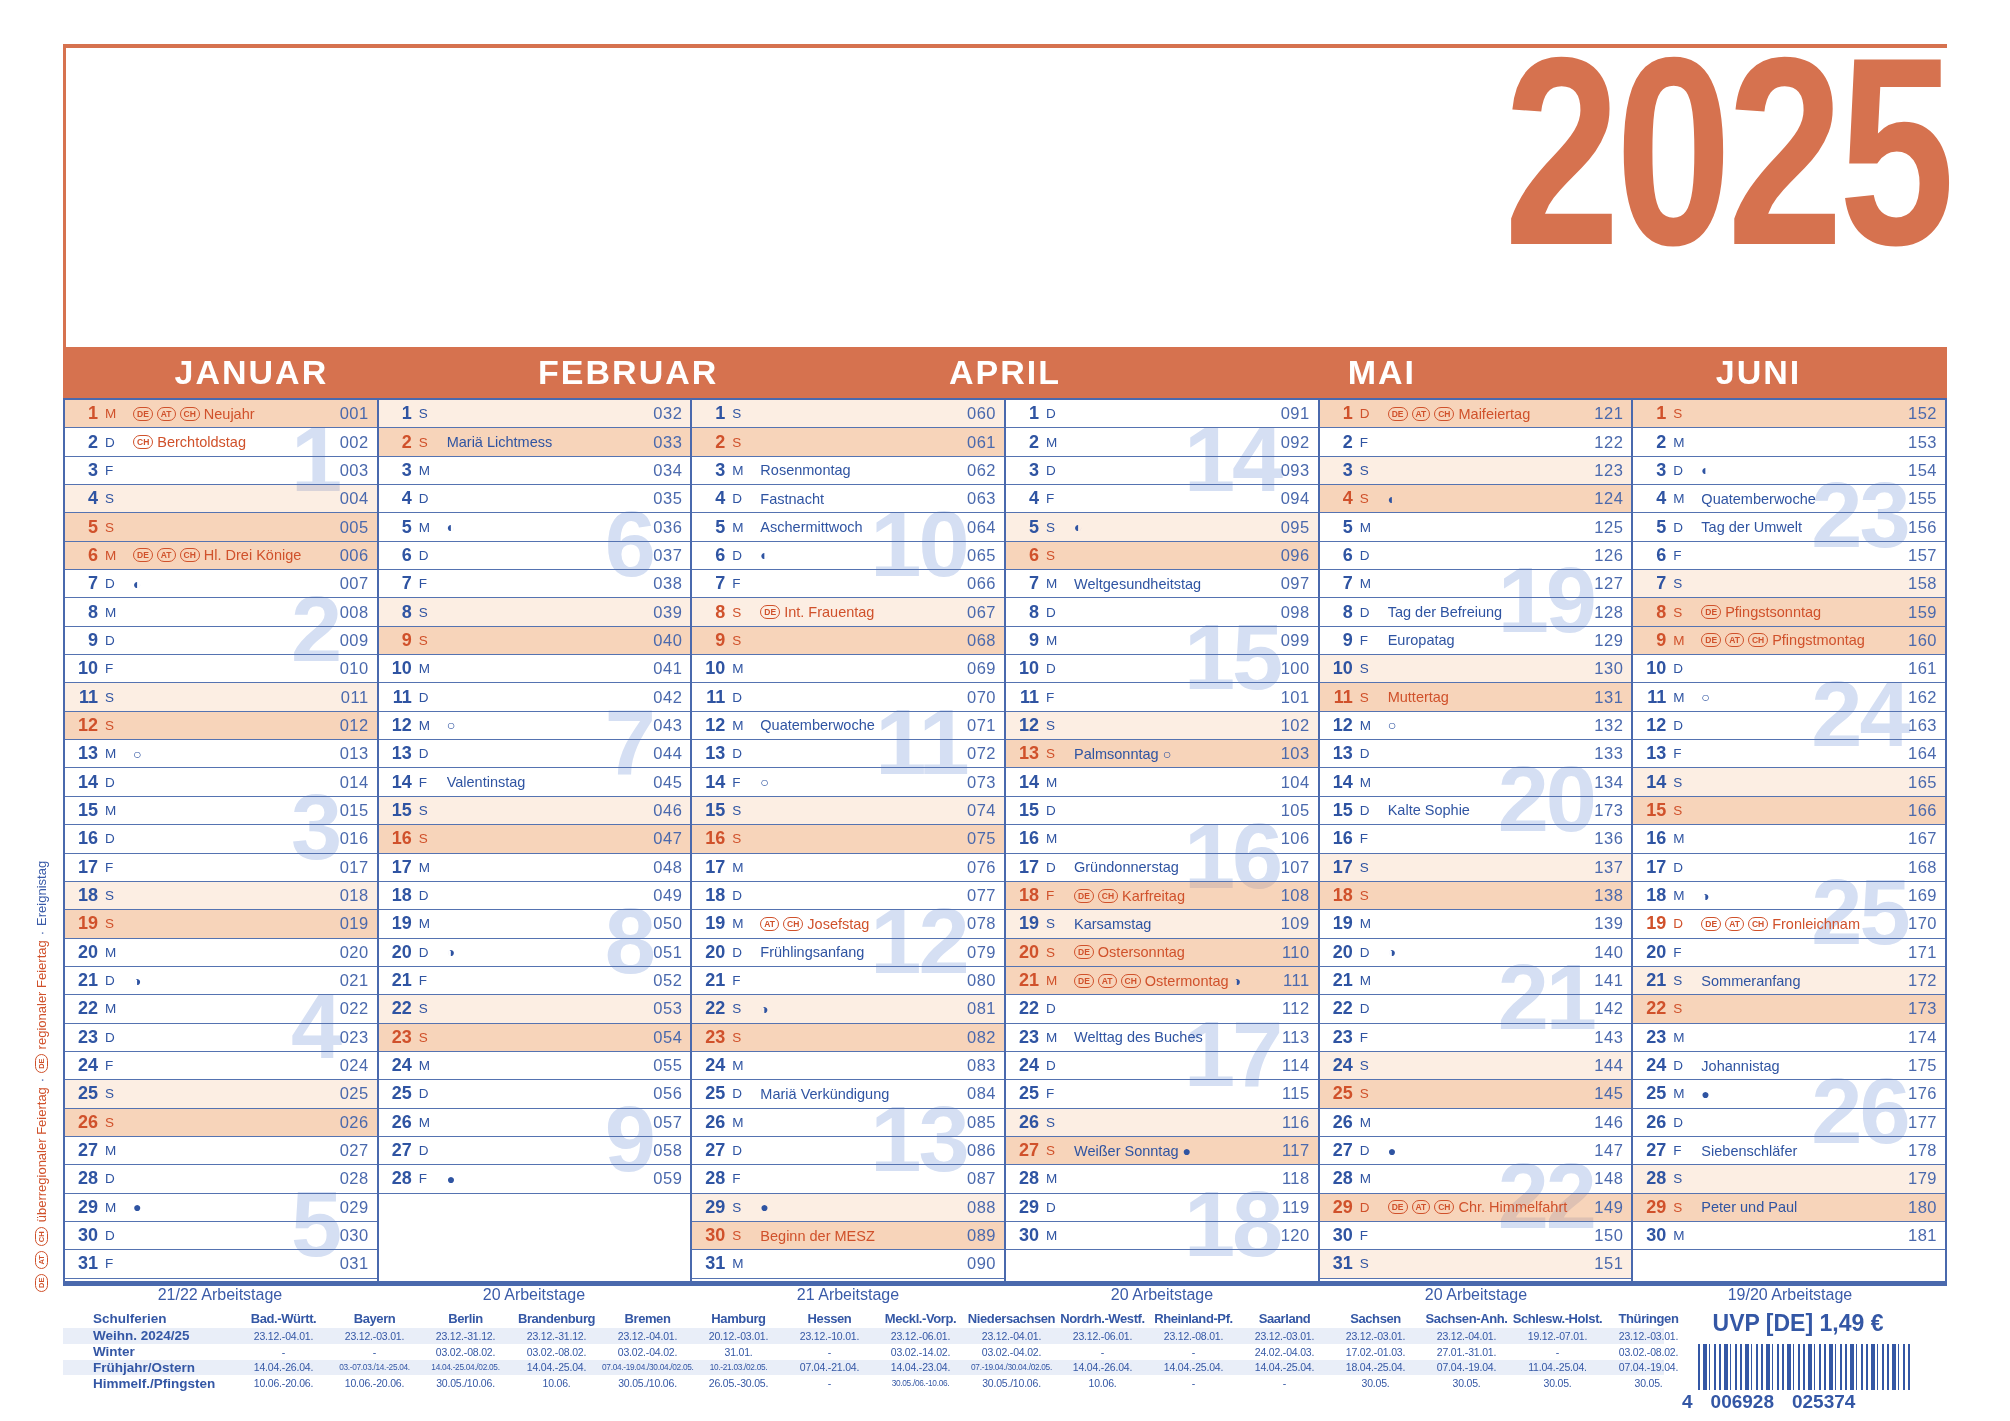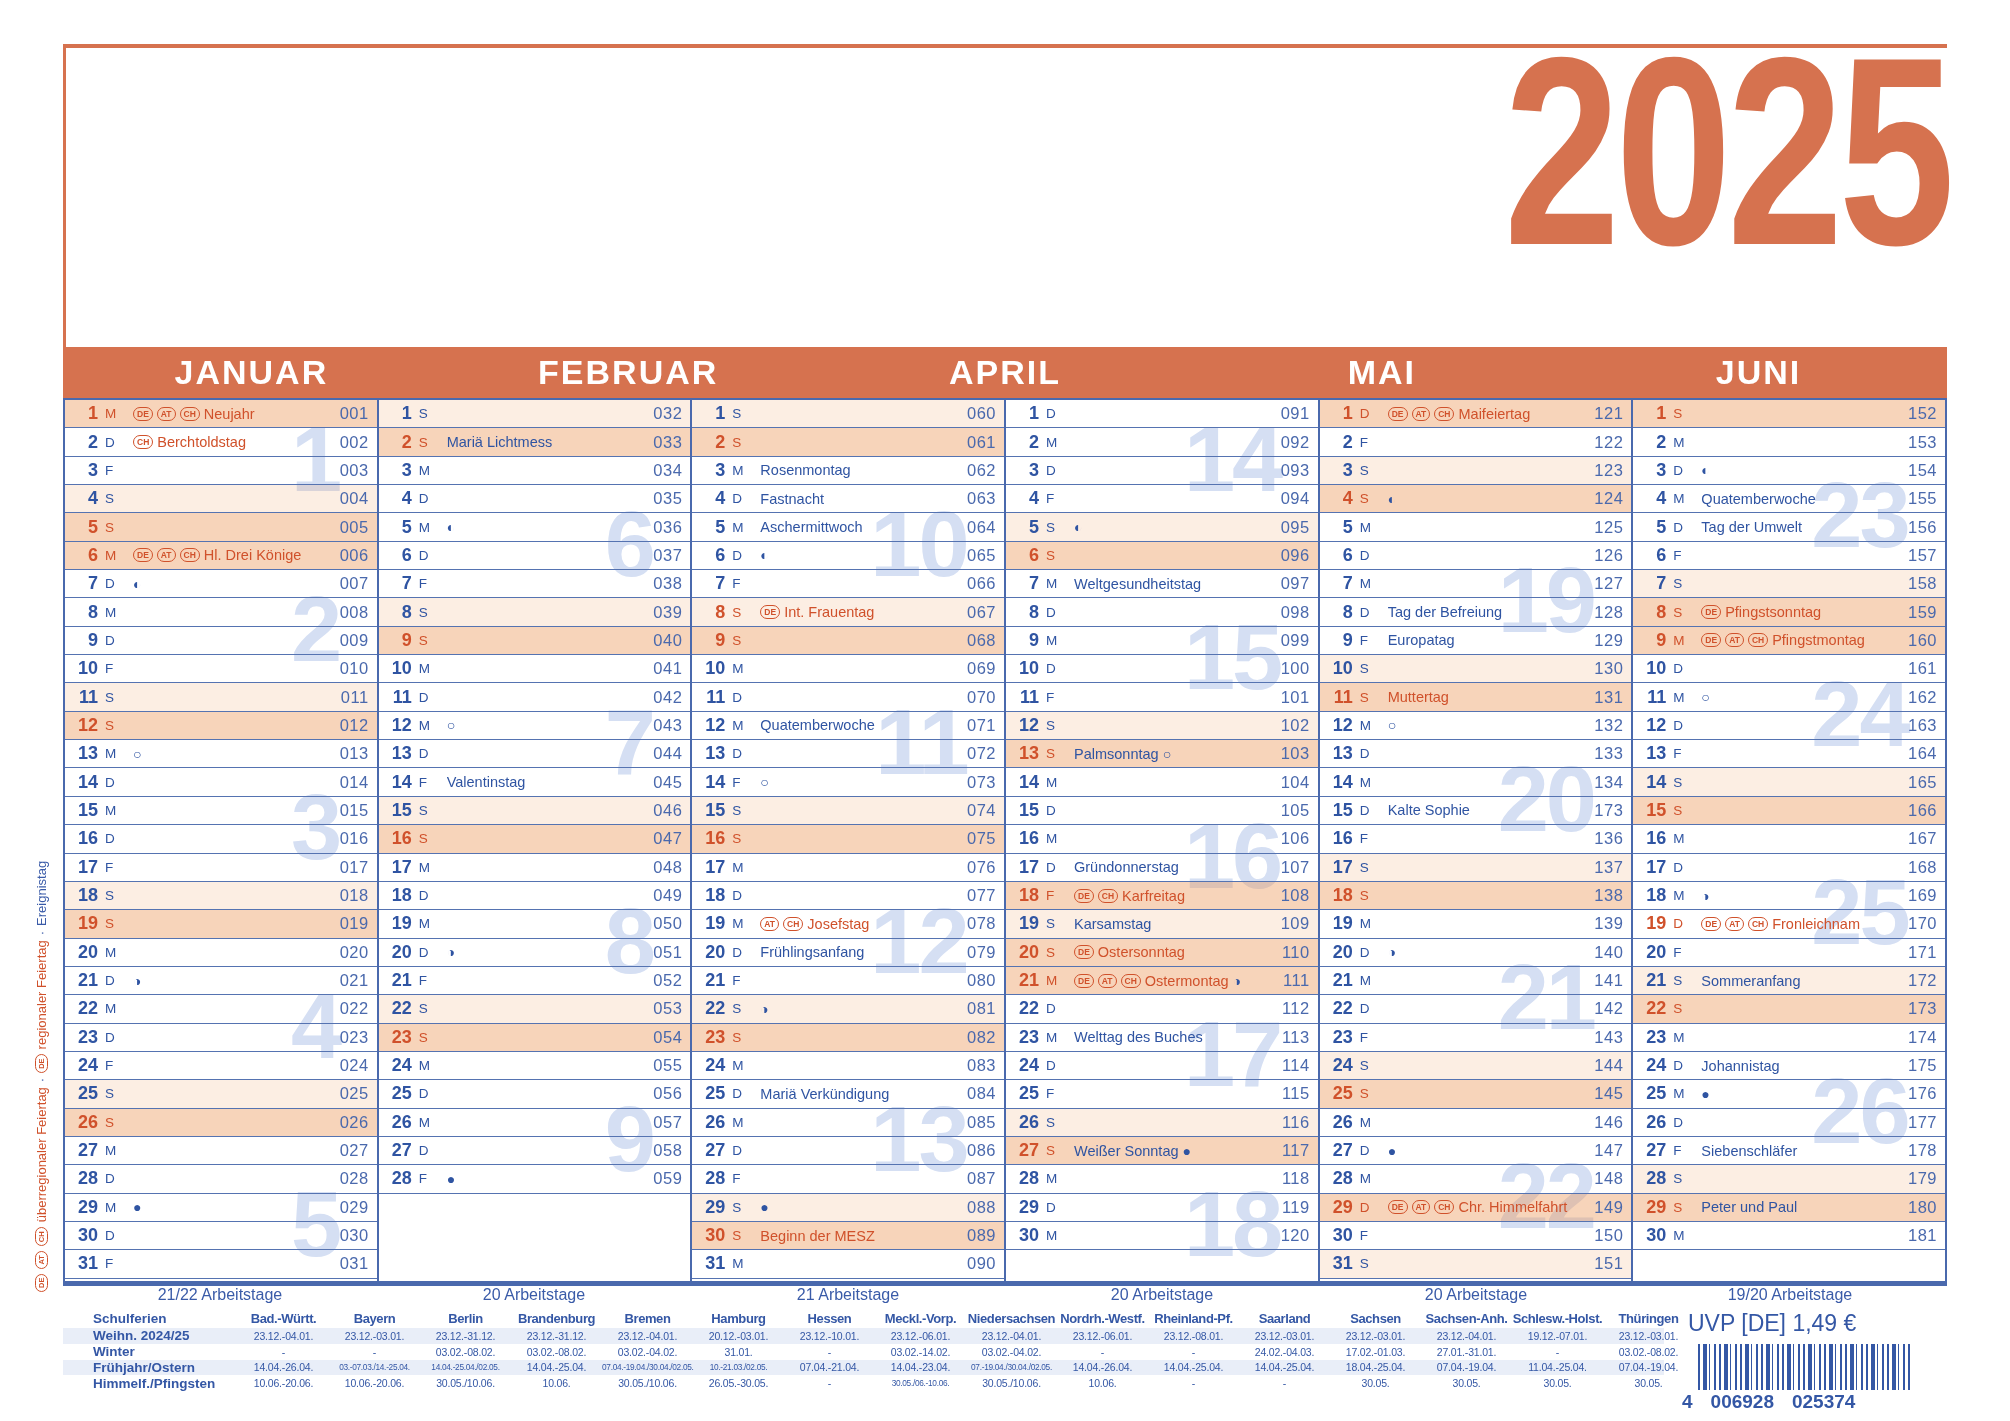--- a/index.html
+++ b/index.html
@@ -50,22 +50,22 @@
   
   .ftable{position:absolute;left:63px;top:1308px;width:1601px;color:#3457a5;}
   .frow{display:flex;height:15.8px;align-items:center;}
   .frow.fhead{height:20px;font-weight:700;font-size:13.5px;}
   .frow.tint{background:#e9eef8;}
   .flabel{width:145px;font-weight:700;font-size:13.5px;flex:none;margin-left:30px;}
   .fcell{width:91px;flex:none;text-align:center;font-size:10.5px;letter-spacing:-0.2px;}
   .fhead .fcell{font-size:13px;letter-spacing:-0.4px;}
   .fcell.tightv{font-size:8.3px;letter-spacing:-0.3px;}
   
-  .uvp{position:absolute;left:1688px;top:1310px;width:220px;
-       color:#3457a5;font-weight:400;font-size:23px;}
+  .uvp{position:absolute;left:1688px;top:1310px;width:220px;text-align:center;
+       color:#3457a5;font-weight:700;font-size:23px;}
   .barcode{position:absolute;left:1682px;top:1344px;width:230px;}
   .bars{margin-left:16px;height:46px;
         background:repeating-linear-gradient(90deg,
           #3457a5 0 2px,#fff 2px 5px,#3457a5 5px 9px,#fff 9px 11px,
           #3457a5 11px 12px,#fff 12px 16px,#3457a5 16px 18px,#fff 18px 21px);}
   .bdigits{display:flex;color:#3457a5;font-size:19px;font-weight:700;
            gap:18px;margin-top:1px;}
 </style>
 </head>
 <body>

